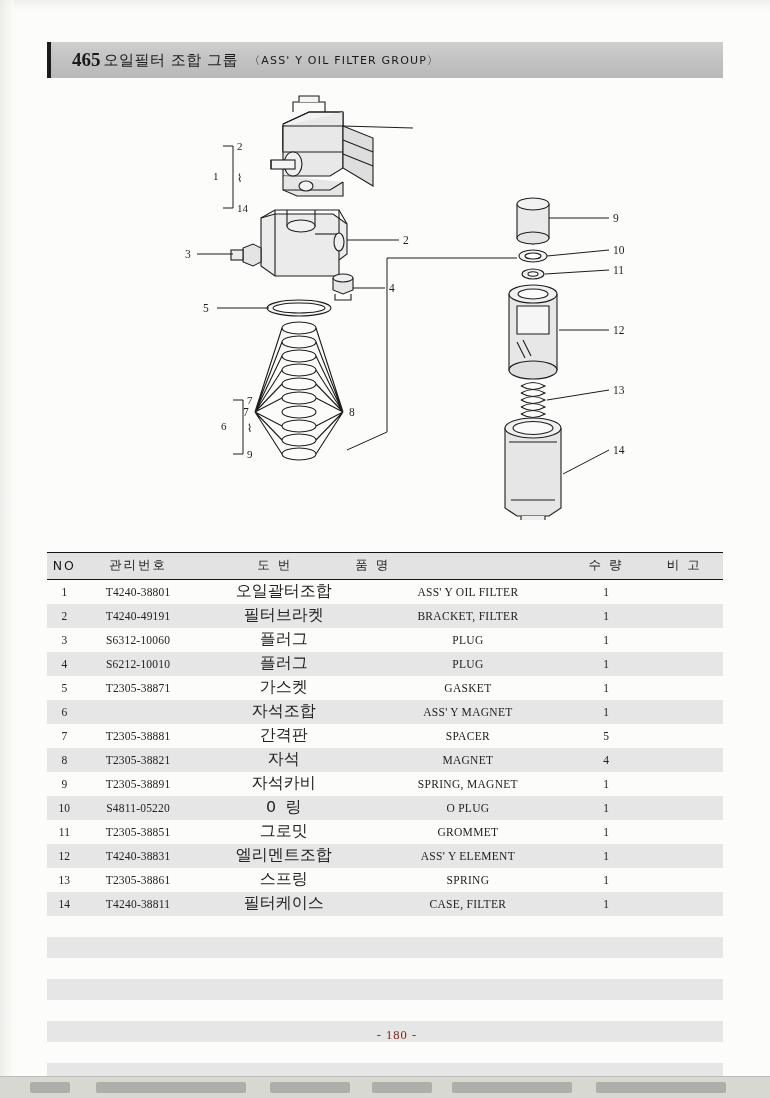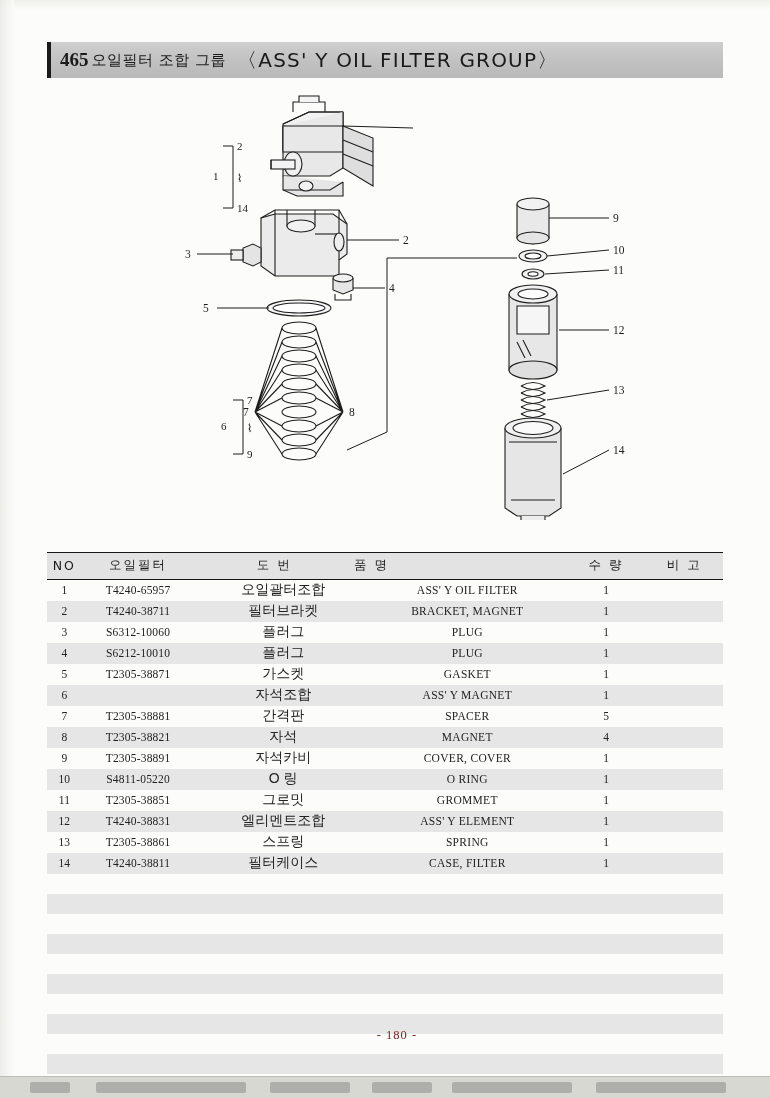--- a/index.html
+++ b/index.html
@@ -31,32 +31,32 @@
     background: linear-gradient(to bottom, #cfcfcf 0%, #c3c3c3 45%, #b9b9b9 100%);
     border-left: 4px solid #1b1b1b;
     box-sizing: border-box;
     display: flex;
     align-items: center;
   }
   .header .num {
     font-family: "Liberation Serif", serif;
     font-weight: bold;
     font-size: 19px;
-    margin-left: 9px;
+    margin-left: 21px;
     letter-spacing: 0px;
   }
   .header .title-ko {
     font-family: "DejaVu Sans", sans-serif;
     font-size: 15px;
     margin-left: 3px;
     letter-spacing: 0.5px;
   }
   .header .title-en {
     font-family: "DejaVu Sans", sans-serif;
-    font-size: 20px;
+    font-size: 11px;
     margin-left: 11px;
     letter-spacing: 1.2px;
   }
 
   
   .illus {
     position: absolute;
     left: 47px;
     top: 90px;
     width: 676px;
@@ -96,21 +96,21 @@
     height: 16px;
   }
   table.parts tbody tr.alt td {
     background: #e6e6e6;
   }
   table.parts tbody tr.blank td {
     height: 17px;
   }
   .c-no    { width: 36px; margin-top: 45px; }
   .c-code  { width: 118px; letter-spacing: 0.2px; }
-  .c-ko    { width: 148px; font-family: Liberation Sans, sans-serif; font-size: 14px; text-align: left; padding-left: 18px !important; }
+  .c-ko    { width: 148px; font-family: Liberation Mono, monospace; font-size: 16px; text-align: left; padding-left: 18px !important; }
   .c-en    { width: 208px; text-align: left; padding-left: 14px !important; letter-spacing: 0.3px; }
   .c-qty   { width: 84px; }
   .c-rem   { width: 82px; }
 
   .table-bottom-rule {
     width: 676px;
     height: 0;
     border-top: 1.2px solid #151515;
   }
 
@@ -319,41 +319,41 @@
         <text x="566" y="364">14</text>
       </g>
     </svg>
   </div>
 
   <div class="table-wrap">
     <table class="parts">
       <thead>
         <tr>
           <th class="c-no">NO</th>
-          <th class="c-code">오일필터</th>
+          <th class="c-code">관리번호</th>
           <th class="c-ko" style="padding-left:0 !important;">도    번</th>
           <th class="c-en" style="text-align:left;padding-left:0 !important;">품        명</th>
           <th class="c-qty">수    량</th>
           <th class="c-rem">비  고</th>
         </tr>
       </thead>
       <tbody id="parts-body">
           <tr>
             <td class="c-no">1</td>
-            <td class="c-code">T4240-65957</td>
+            <td class="c-code">T4240-38801</td>
             <td class="c-ko">오일괄터조합</td>
             <td class="c-en">ASS' Y OIL FILTER</td>
             <td class="c-qty">1</td>
             <td class="c-rem"></td>
           </tr>
           <tr class="alt">
             <td class="c-no">2</td>
-            <td class="c-code">T4240-38711</td>
+            <td class="c-code">T4240-49191</td>
             <td class="c-ko">필터브라켓</td>
-            <td class="c-en">BRACKET, MAGNET</td>
+            <td class="c-en">BRACKET, FILTER</td>
             <td class="c-qty">1</td>
             <td class="c-rem"></td>
           </tr>
           <tr>
             <td class="c-no">3</td>
             <td class="c-code">S6312-10060</td>
             <td class="c-ko">플러그</td>
             <td class="c-en">PLUG</td>
             <td class="c-qty">1</td>
             <td class="c-rem"></td>
@@ -395,29 +395,29 @@
             <td class="c-code">T2305-38821</td>
             <td class="c-ko">자석</td>
             <td class="c-en">MAGNET</td>
             <td class="c-qty">4</td>
             <td class="c-rem"></td>
           </tr>
           <tr>
             <td class="c-no">9</td>
             <td class="c-code">T2305-38891</td>
             <td class="c-ko">자석카비</td>
-            <td class="c-en">COVER, COVER</td>
+            <td class="c-en">SPRING, MAGNET</td>
             <td class="c-qty">1</td>
             <td class="c-rem"></td>
           </tr>
           <tr class="alt">
             <td class="c-no">10</td>
             <td class="c-code">S4811-05220</td>
             <td class="c-ko">O 링</td>
-            <td class="c-en">O RING</td>
+            <td class="c-en">O PLUG</td>
             <td class="c-qty">1</td>
             <td class="c-rem"></td>
           </tr>
           <tr>
             <td class="c-no">11</td>
             <td class="c-code">T2305-38851</td>
             <td class="c-ko">그로밋</td>
             <td class="c-en">GROMMET</td>
             <td class="c-qty">1</td>
             <td class="c-rem"></td>

